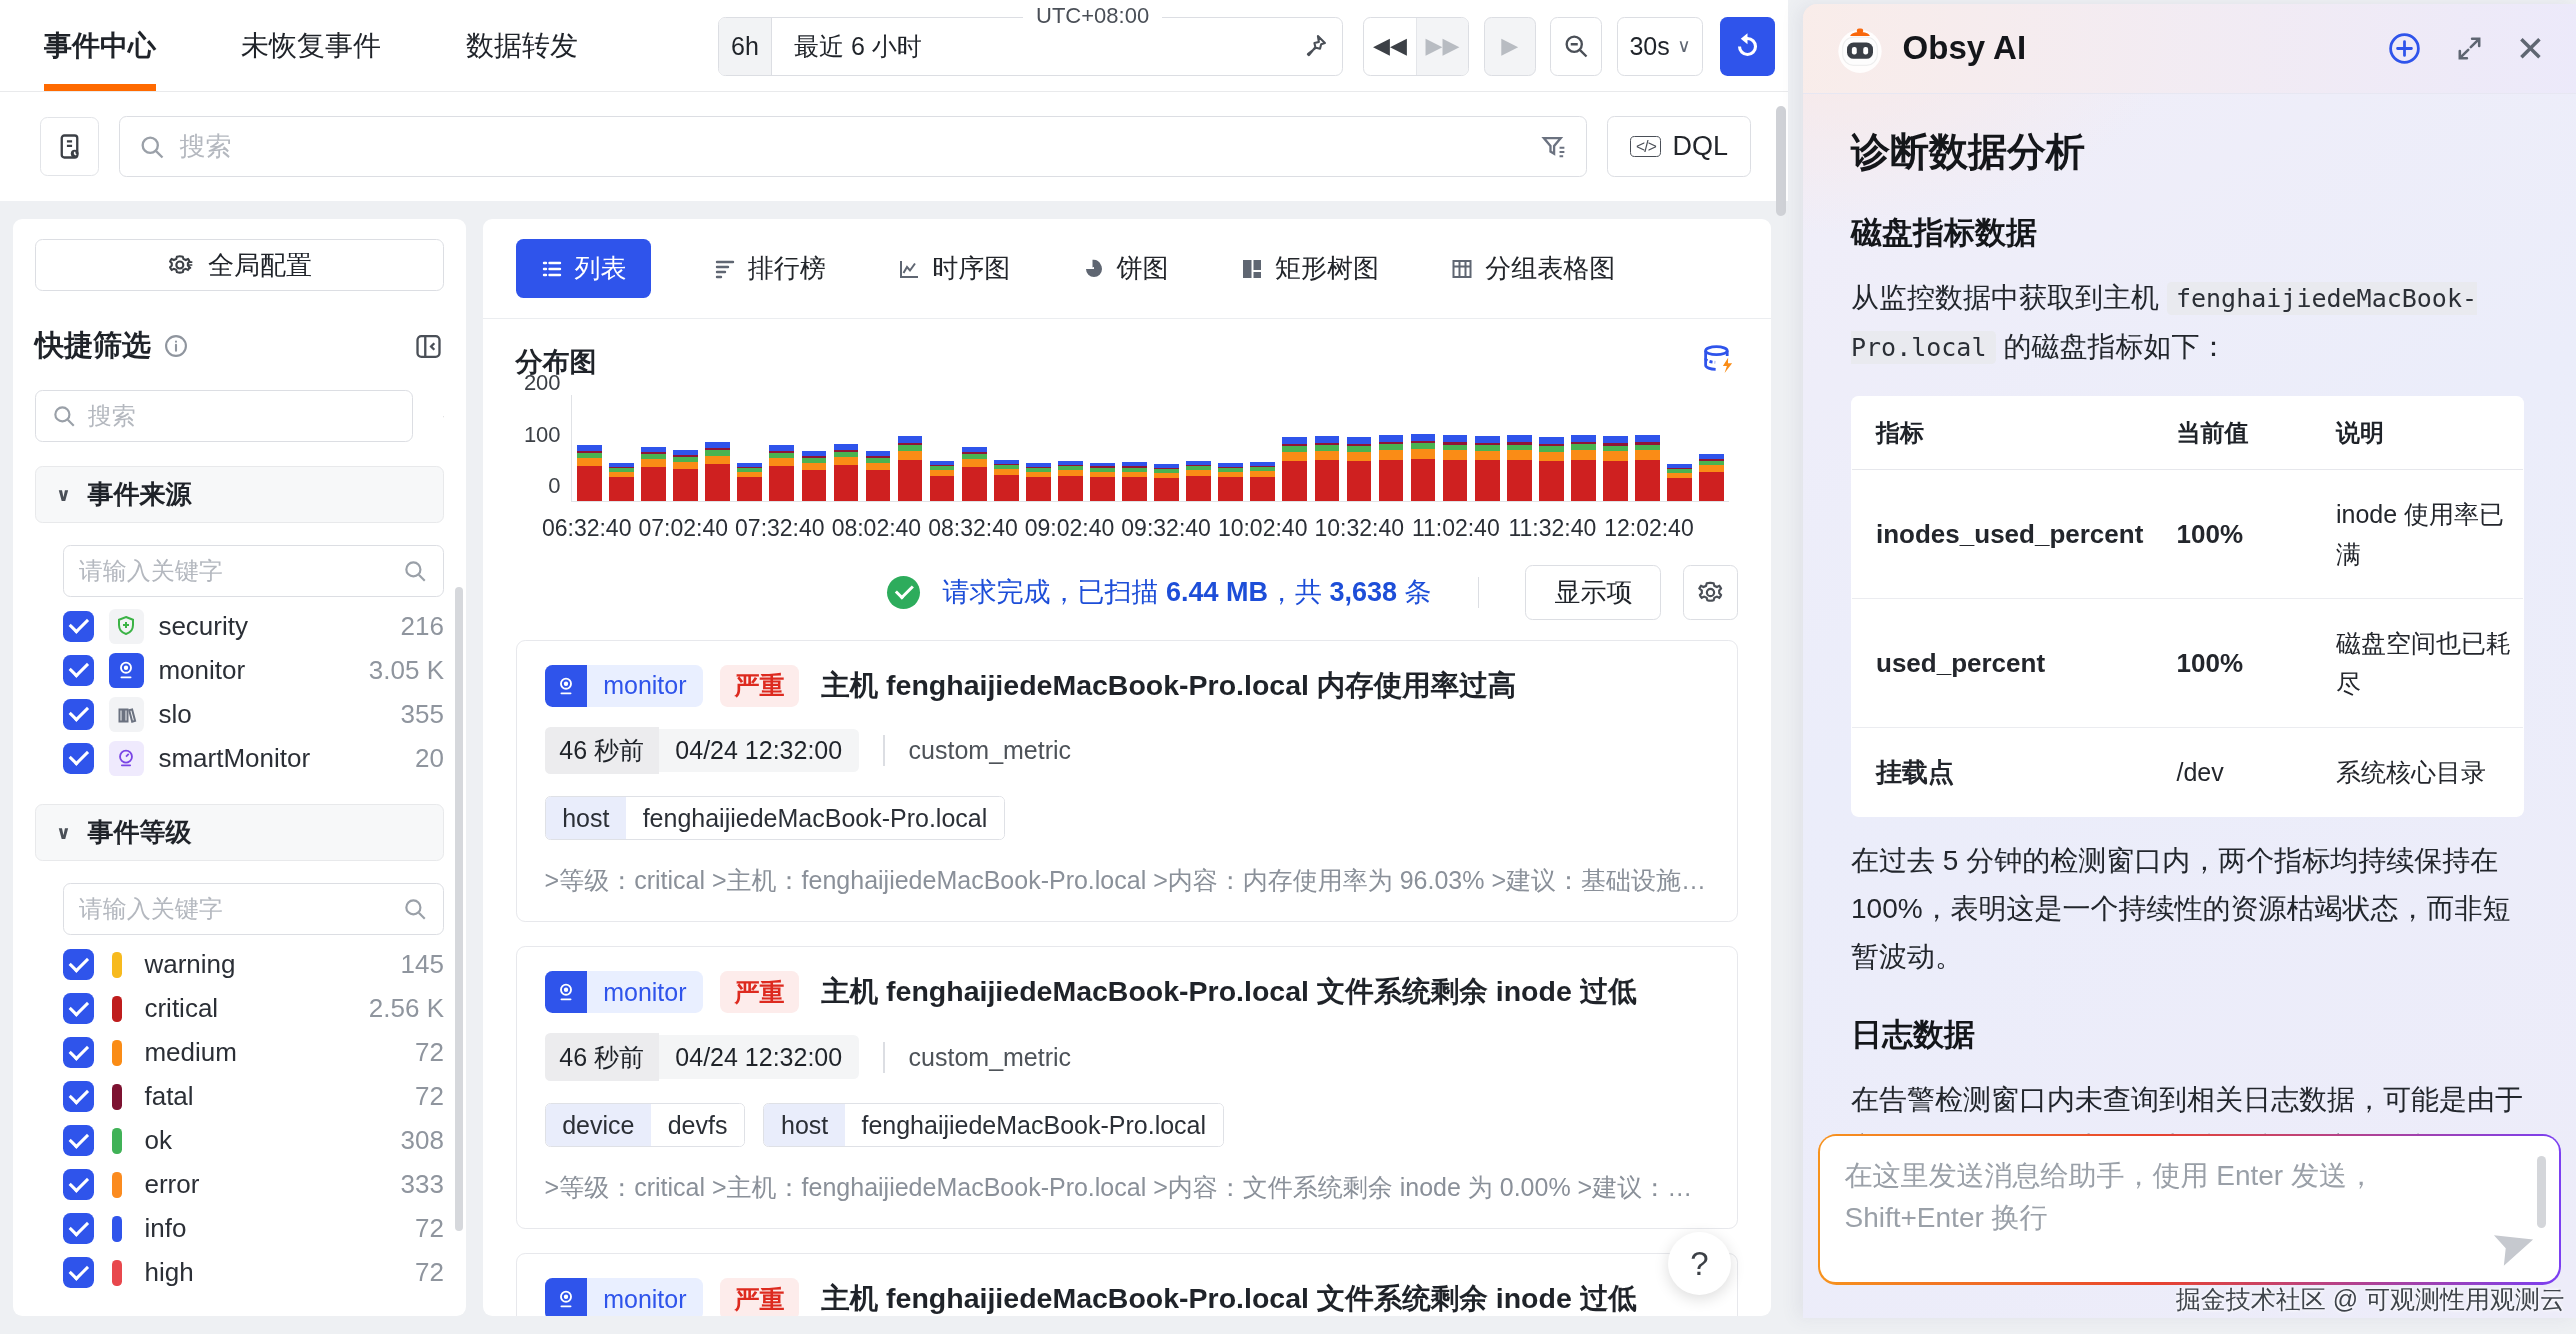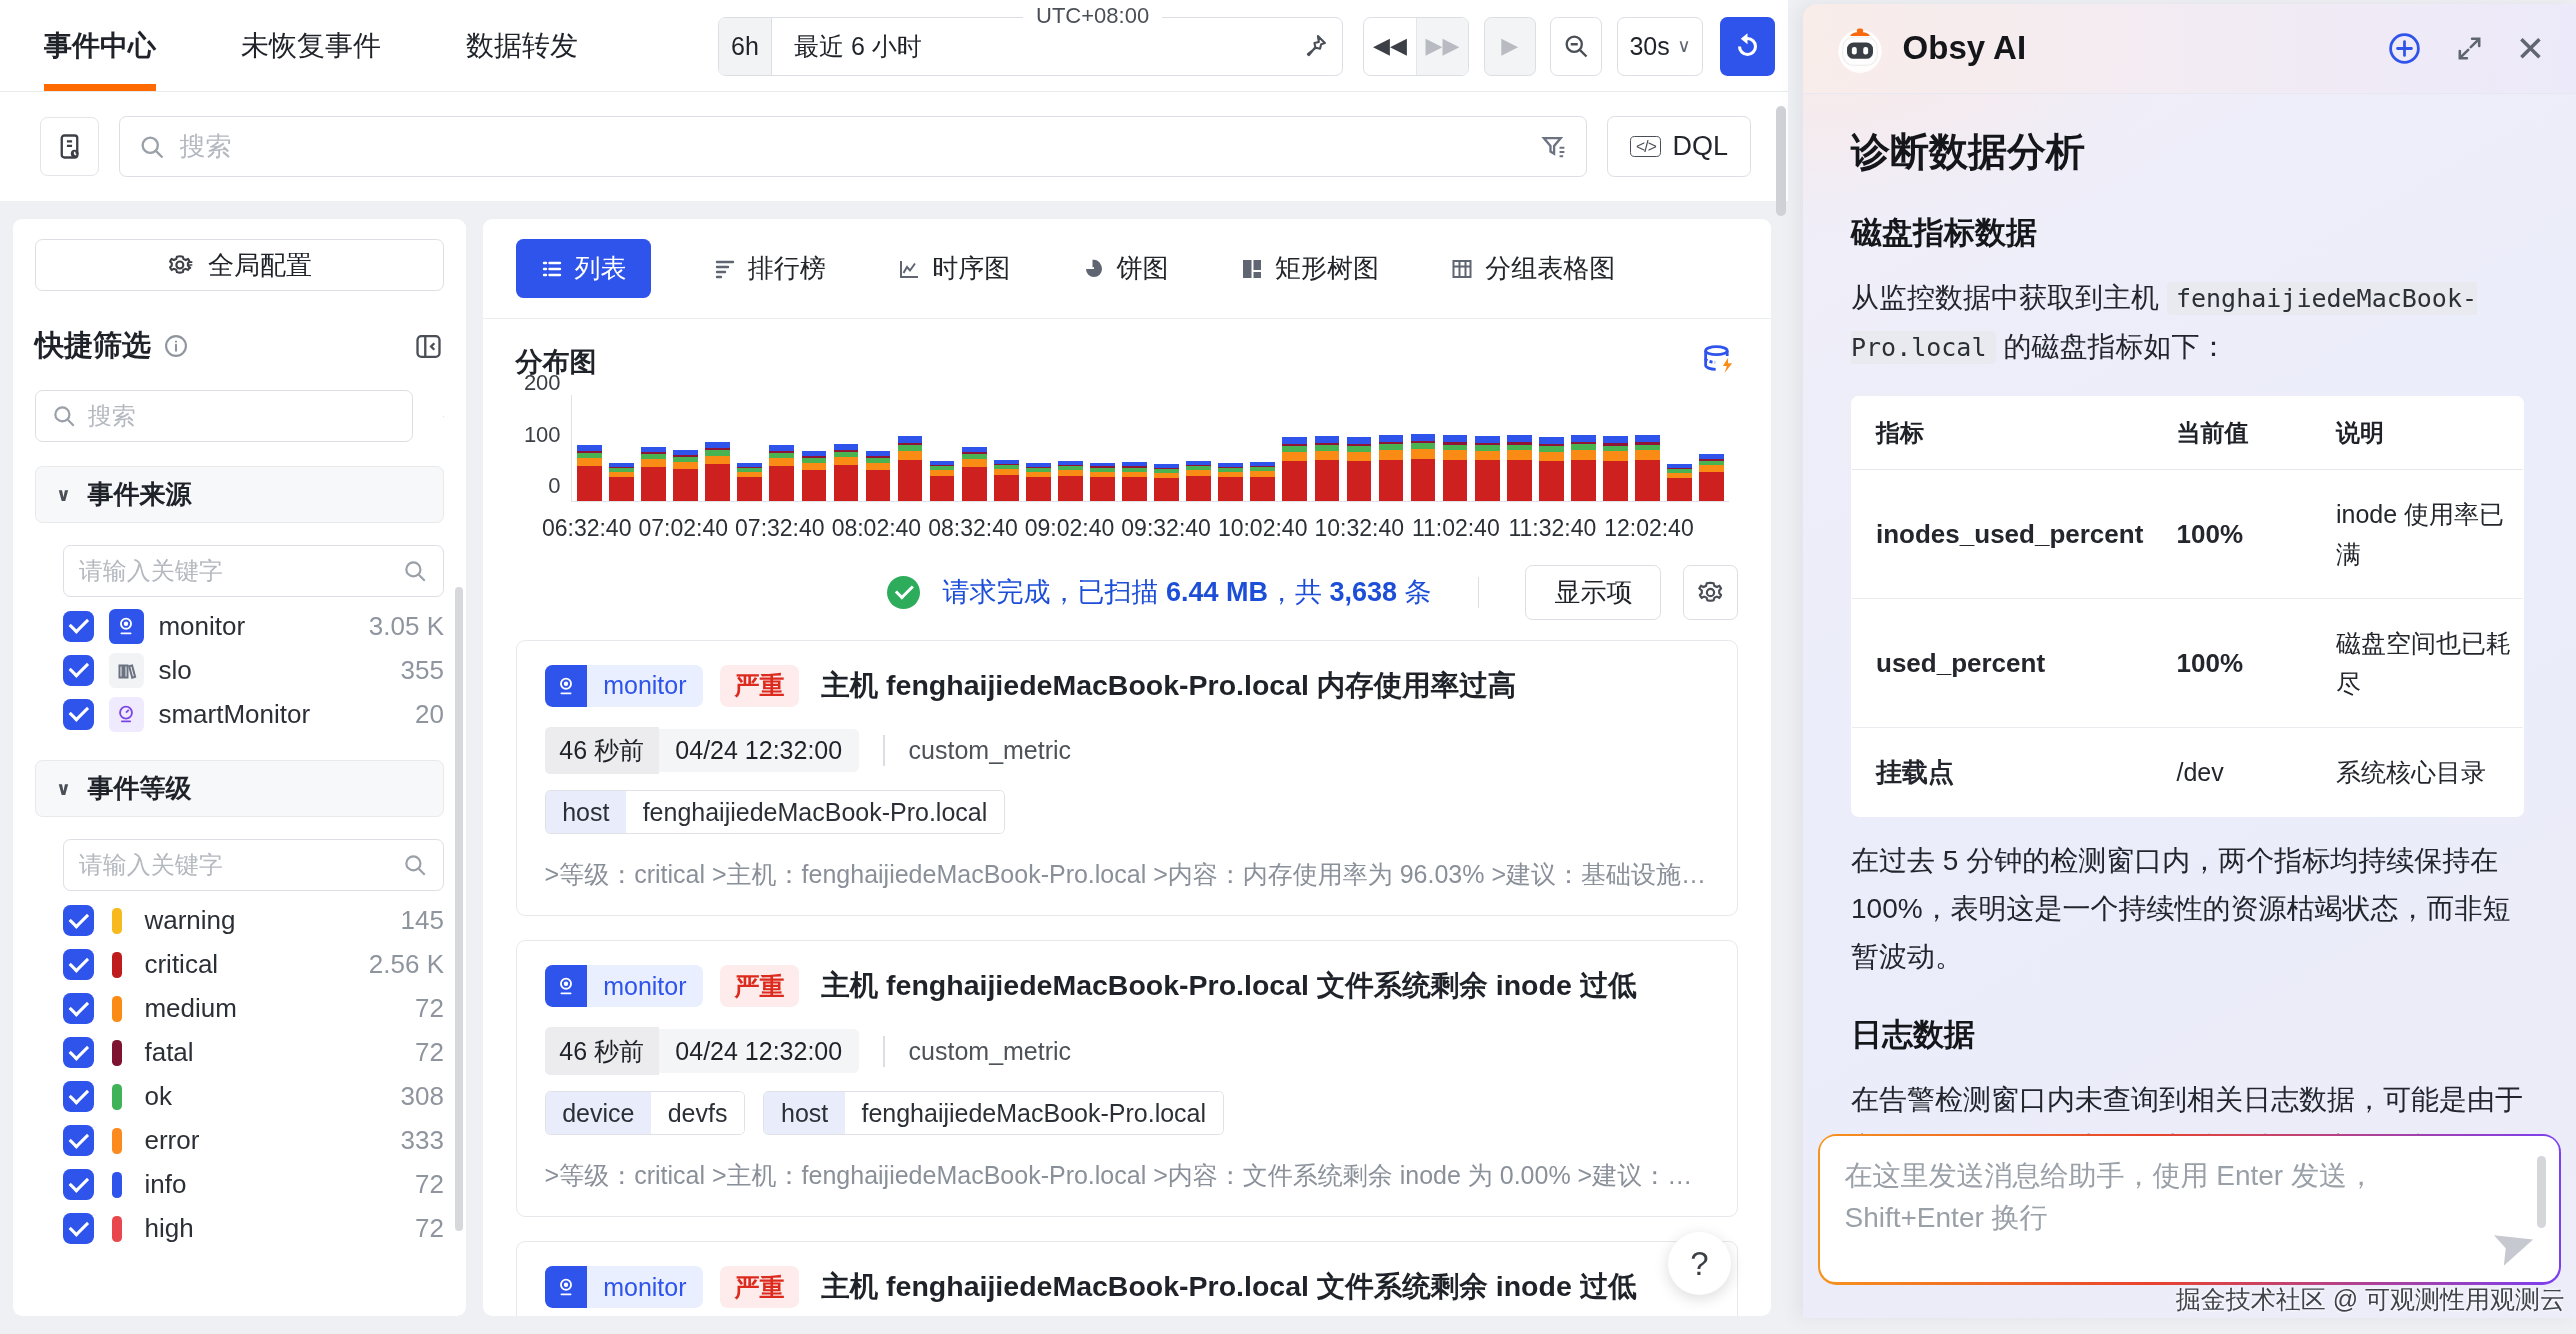--- a/index.html
+++ b/index.html
@@ -95,21 +95,21 @@
   .src-badge { display:flex; align-items:stretch; height:42px; border-radius:7.4px; overflow:hidden; }
   .src-badge .sq { width:42px; background:#2f54eb; display:flex; align-items:center; justify-content:center; }
   .src-badge .lbl { background:#e9efff; color:#2f54eb; display:flex; align-items:center; padding:0 16.6px; font-size:25px; }
   .lvl-badge { height:42px; background:#fdeceb; color:#dd2a1f; font-weight:bold; font-size:25px; display:flex; align-items:center; padding:0 14.7px; border-radius:7.4px; margin-left:9.2px; }
   .ev-title { font-size:28.5px; font-weight:bold; color:#1f2329; margin-left:14.7px; white-space:nowrap; overflow:hidden; }
   .ev-meta { display:flex; align-items:center; margin-top:20px; gap:0; }
   .chip-time1 { background:#ececee; border-radius:5.5px 0 0 5.5px; font-size:25px; color:#1f2329; padding:7.4px 14.7px; }
   .chip-time2 { background:#f4f5f6; border-radius:0 5.5px 5.5px 0; font-size:25px; color:#1f2329; padding:7.4px 16.6px; }
   .meta-div { width:1.8px; height:31px; background:#dcdee3; margin:0 24px; }
   .metric-name { font-size:25px; color:#4e5359; }
-  .ev-tags { display:flex; gap:18.4px; margin-top:16px;text-align:center; }
+  .ev-tags { display:flex; gap:18.4px; margin-top:22px;text-align:center; }
   .tag { display:flex; align-items:stretch; border:1.8px solid #dfe1e6; border-radius:5.5px; overflow:hidden; height:44px; }
   .tag .k { background:#e9edfb; padding:0 16.6px; display:flex; align-items:center; font-size:25px; color:#2b2f36; }
   .tag .v { background:#fff; padding:0 16.6px; display:flex; align-items:center; font-size:25px; color:#2b2f36; }
   .ev-detail { margin-top:24px; font-size:25px; color:#8a9099; white-space:nowrap; overflow:hidden; text-overflow:ellipsis; }
   .main-scroll { position:absolute; right:1.8px; top:106px; width:10px; height:110px; background:#cfd1d6; border-radius:5.5px; }
   .help-fab { position:absolute; right:57px; bottom:39px; width:63px; height:63px; border-radius:50%; background:#fff; box-shadow:0 3.7px 14.7px rgba(0,0,0,.14); display:flex; align-items:center; justify-content:center; font-size:33px; color:#3c4046; z-index:5; }
 
   
   .ai-panel { position:absolute; right:0; top:3.7px; width:773px; height:1314px; border-radius:14.7px 0 0 0; overflow:hidden; box-shadow:-5.5px 0 16.6px rgba(80,80,120,.08);
     background: radial-gradient(644px 386px at 0% 0%, rgba(250,232,227,.95), rgba(250,232,227,0) 60%), linear-gradient(150deg,#f1eef8 0%, #ebedfa 45%, #edecf9 100%); }
@@ -262,20 +262,31 @@
           <div class="kw-search">
             <input placeholder="请输入关键字" style="">
             <span>
               <svg width="26" height="26" viewBox="0 0 24 24" fill="none" stroke="#9aa0a8" stroke-width="2">
                 <circle cx="10.5" cy="10.5" r="6.5"></circle>
                 <path d="M15.5 15.5L21 21"></path>
               </svg>
             </span>
           </div>
           <div class="filter-list">
+            <div class="f-item">
+              <span class="checkbox"></span>
+              <span class="src-icon" style="background: rgb(242, 243, 245);">
+                <svg width="24" height="24" viewBox="0 0 24 24" fill="none" stroke="#3bb346" stroke-width="2">
+                  <path d="M12 3l7 2.8V11c0 4.8-3 7.8-7 9-4-1.2-7-4.2-7-9V5.8z"></path>
+                  <path d="M12 8v6M9 11h6"></path>
+                </svg>
+              </span>
+              <span class="f-label">security</span>
+              <span class="f-count">216</span>
+            </div>
             <div class="f-item">
               <span class="checkbox"></span>
               <span class="src-icon" style="background: rgb(47, 84, 235);">
                 <svg width="22" height="22" viewBox="0 0 24 24" fill="none" stroke="#fff" stroke-width="2">
                   <circle cx="12" cy="9.5" r="5.5"></circle>
                   <circle cx="12" cy="9.5" r="1.4" fill="#fff"></circle>
                   <path d="M7 20h10" stroke-linecap="round"></path>
                 </svg>
               </span>
               <span class="f-label">monitor</span>

